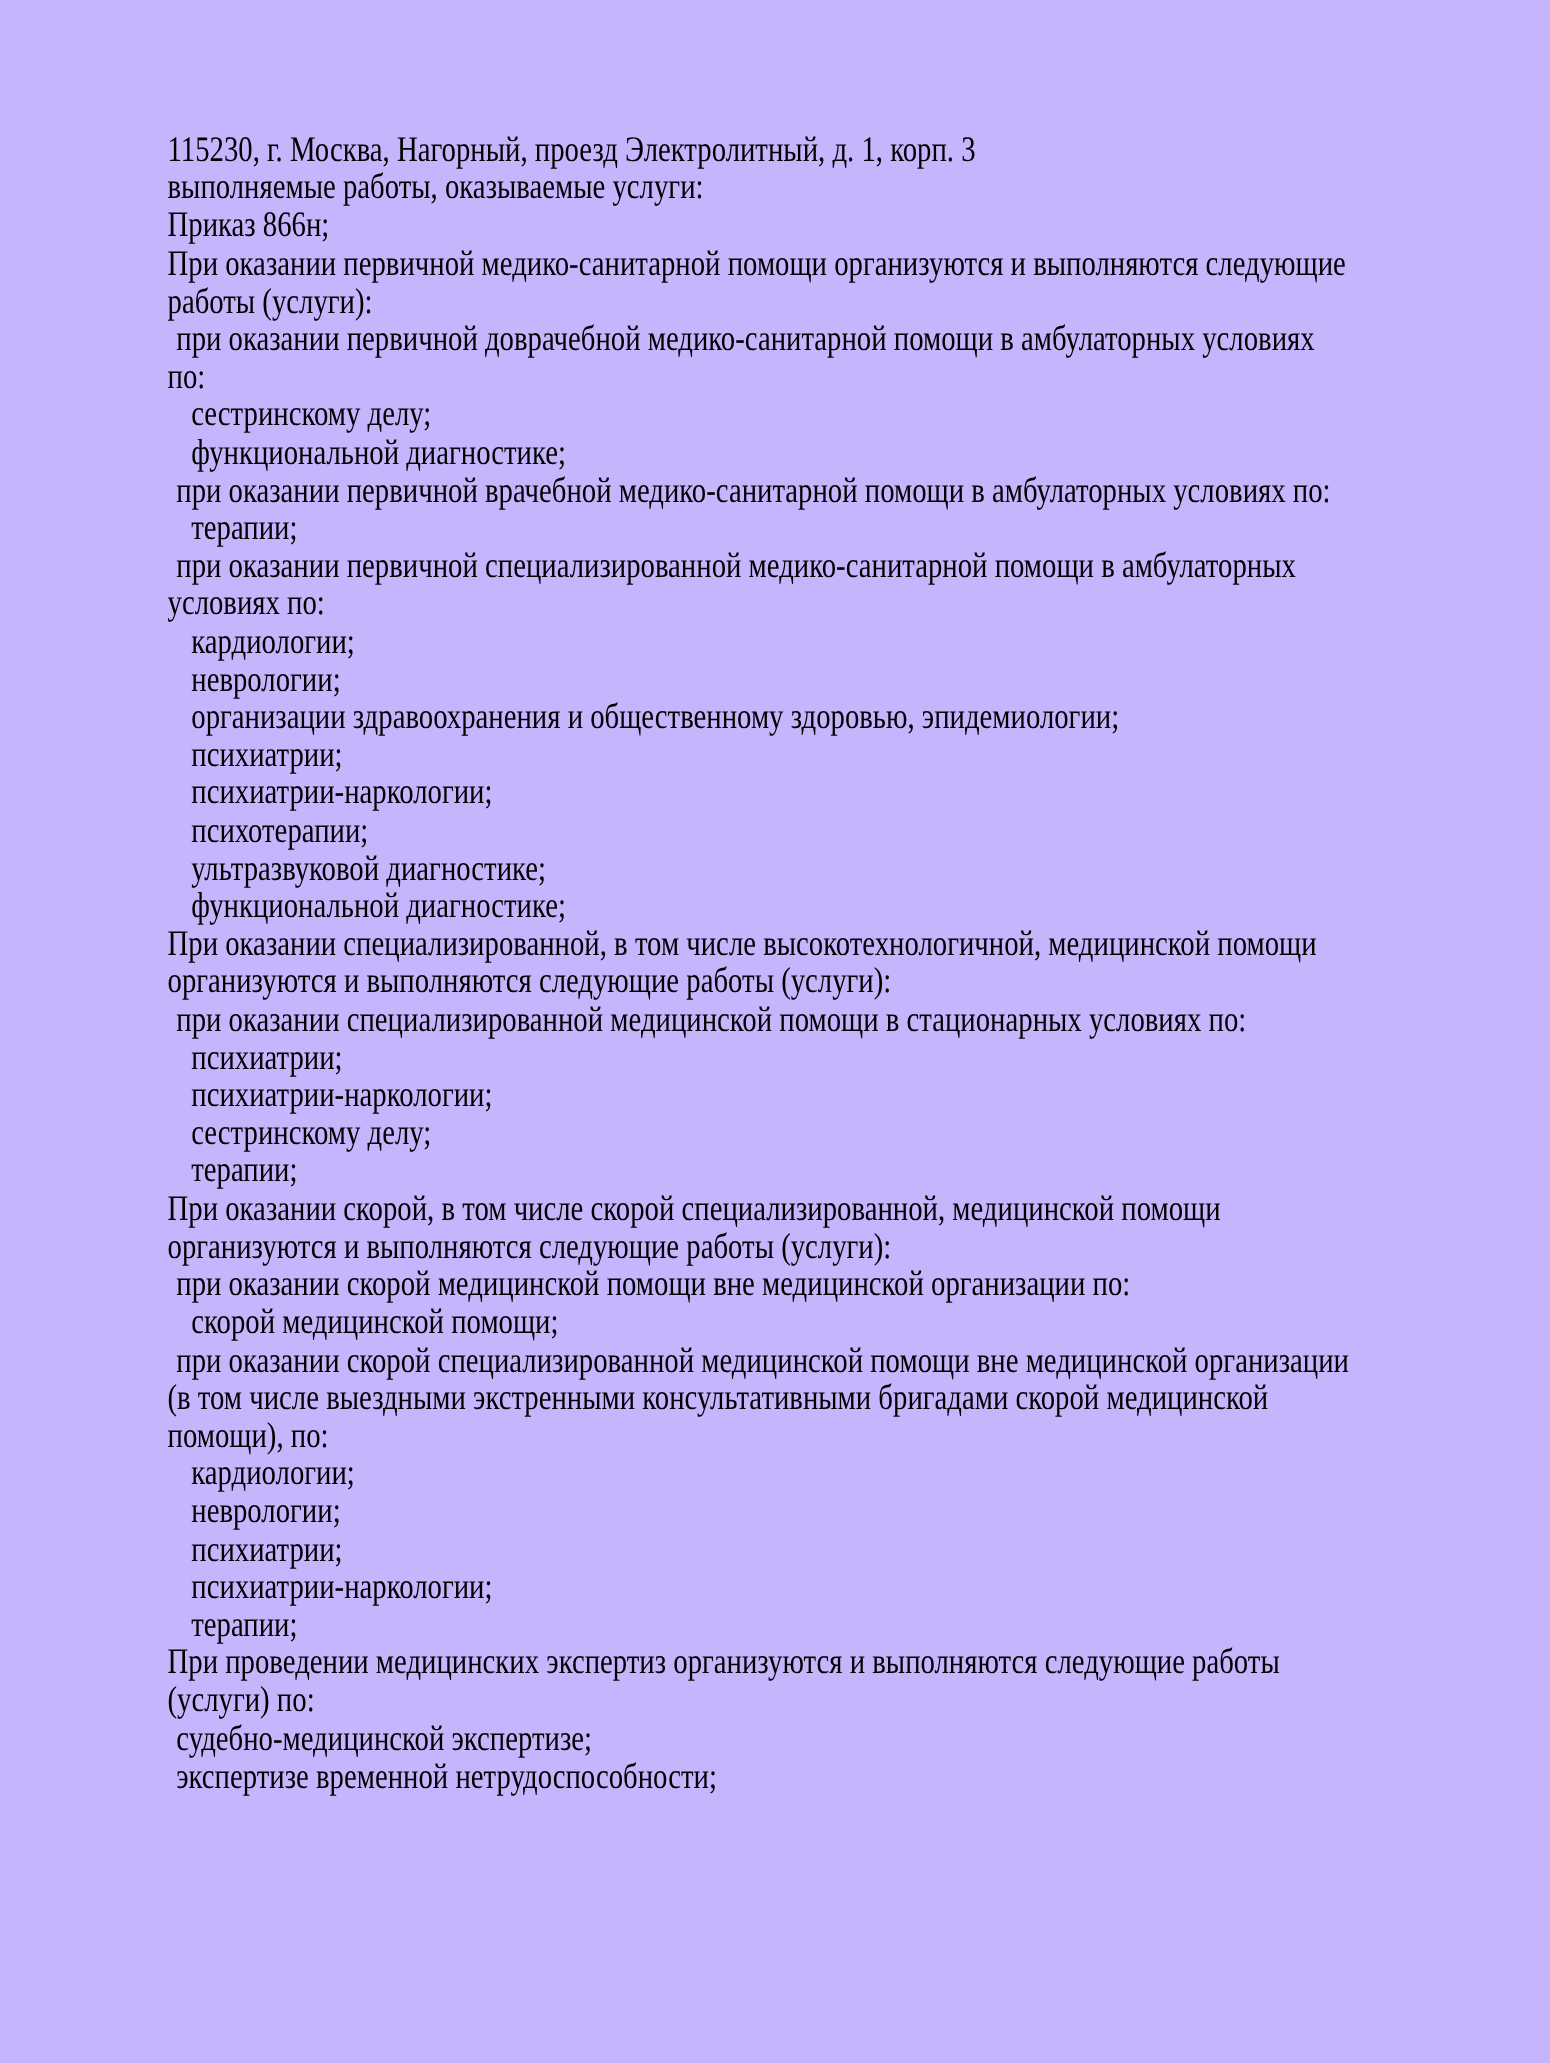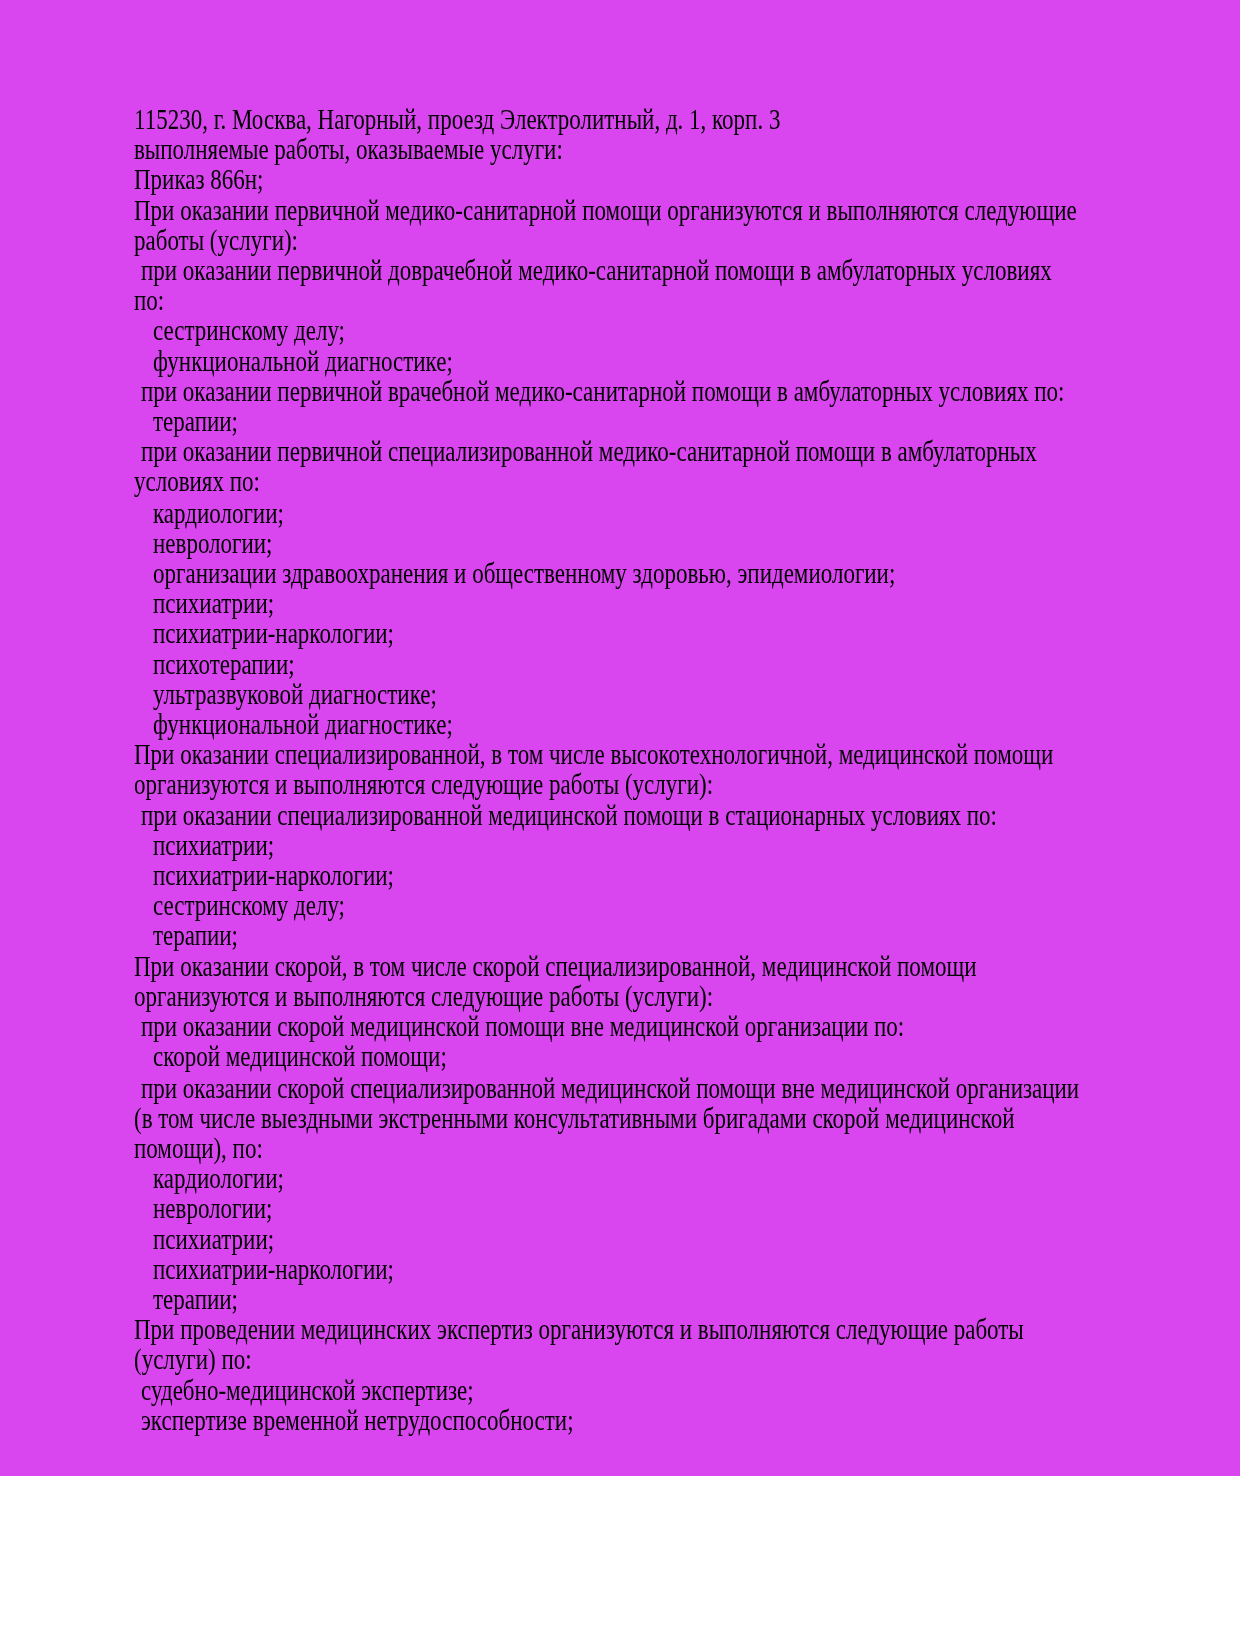--- a/index.html
+++ b/index.html
@@ -2,22 +2,22 @@
 <html><head>
 <meta charset="utf-8">
 <style>
   html, body {
     margin: 0;
     padding: 0;
   }
   .page {
     position: relative;
     width: 1240px;
-    height: 1476px;
-    background: #d946ef;
+    height: 1650px;
+    background: #c4b5fd;
     overflow: hidden;
   }
   .text-block {
     position: absolute;
     left: 134px;
     top: 105px;
     width: 1060px;
     transform: scaleY(1.25);
     transform-origin: 0 0;
     font-family: "Liberation Serif", "DejaVu Serif", serif;

